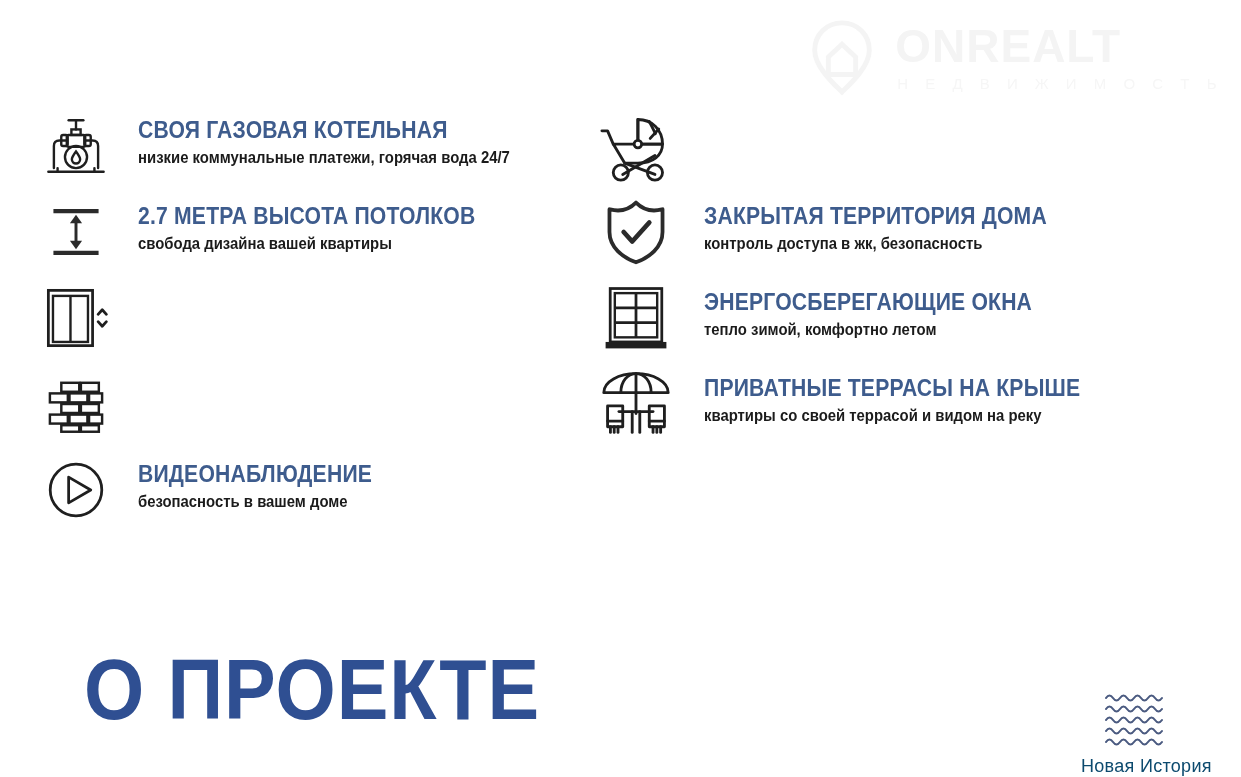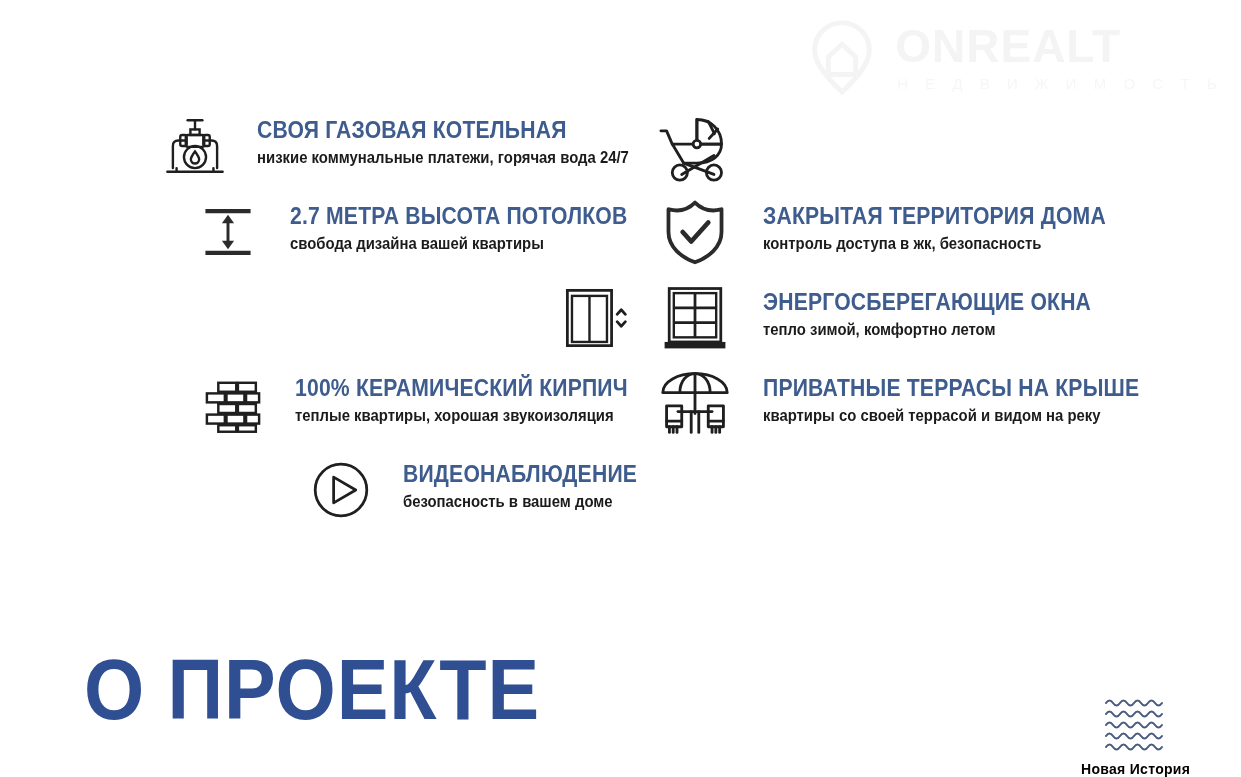--- a/index.html
+++ b/index.html
@@ -52,21 +52,21 @@
     position: absolute;
     left: 0;
     top: 108px;
     width: 1241px;
     display: flex;
   }
   .col {
     display: flex;
     flex-direction: column;
   }
-  .col-left  { width: 560px; padding-left: 112px; align-items: flex-end; }
+  .col-left  { width: 560px; padding-left: 38px; }
   .col-right { width: 600px; padding-left: 0px; }
 
   .feature {
     display: flex;
     align-items: flex-start;
     height: 86px;
   }
   .f-icon {
     flex: 0 0 auto;
     width: 76px;
@@ -121,23 +121,23 @@
   .brand {
     position: absolute;
     right: 52px;
     bottom: 0px;
     width: 108px;
     text-align: center;
   }
   .brand-mark { width: 70px; height: 62px; margin: 0 auto; display: block; }
   .brand-name {
     margin-top: 5px;
-    color: #000000;
-    font-size: 14px;
-    font-weight: bold;
+    color: #0c4a6e;
+    font-size: 18px;
+    font-weight: normal;
     letter-spacing: 0.3px;
     white-space: nowrap;
   }
 </style>
 </head>
 <body>
 
 <div class="watermark">
   <svg class="wm-pin" viewBox="0 0 80 80">
     <path d="M40 5 C24 5 12 17 12 33 C12 50 32 68 40 76 C48 68 68 50 68 33 C68 17 56 5 40 5 Z" fill="none" stroke="#f4f4f4" stroke-width="5"></path>
@@ -214,24 +214,20 @@
           <rect x="30" y="25" width="22" height="11"></rect>
           <rect x="54" y="25" width="16" height="11"></rect>
           <rect x="20" y="38" width="22" height="11"></rect>
           <rect x="44" y="38" width="22" height="11"></rect>
           <rect x="6" y="51" width="22" height="11"></rect>
           <rect x="30" y="51" width="22" height="11"></rect>
           <rect x="54" y="51" width="16" height="11"></rect>
           <rect x="20" y="64" width="22" height="8"></rect>
           <rect x="44" y="64" width="22" height="8"></rect>
         </svg>
-      </div>
-      <div class="f-text">
-        <div class="f-title">100% КЕРАМИЧЕСКИЙ КИРПИЧ</div>
-        <div class="f-sub">теплые квартиры, хорошая звукоизоляция</div>
       </div>
     </div>
 
     <div class="feature">
       <div class="f-icon">
         <svg viewBox="0 0 76 76" width="70" height="70" fill="none" stroke="#1f1f1f" stroke-width="3">
           <circle cx="38" cy="38" r="28"></circle>
           <path d="M30 24 L54 38 L30 52 Z" stroke-width="3" stroke-linejoin="round"></path>
         </svg>
       </div>

